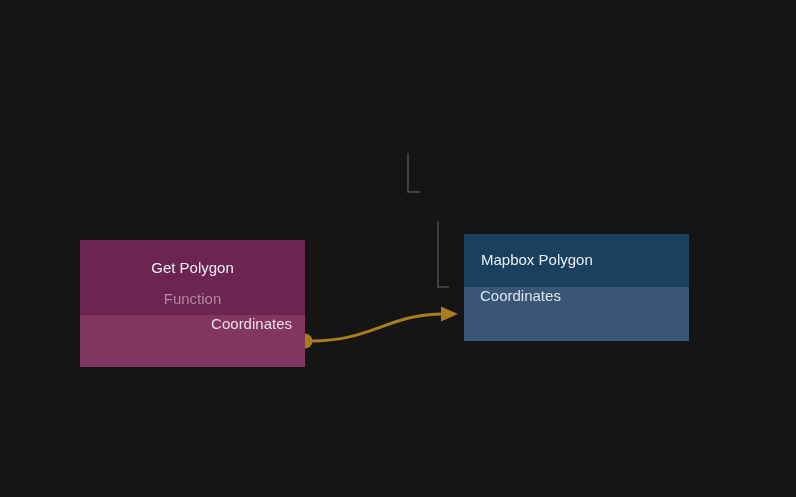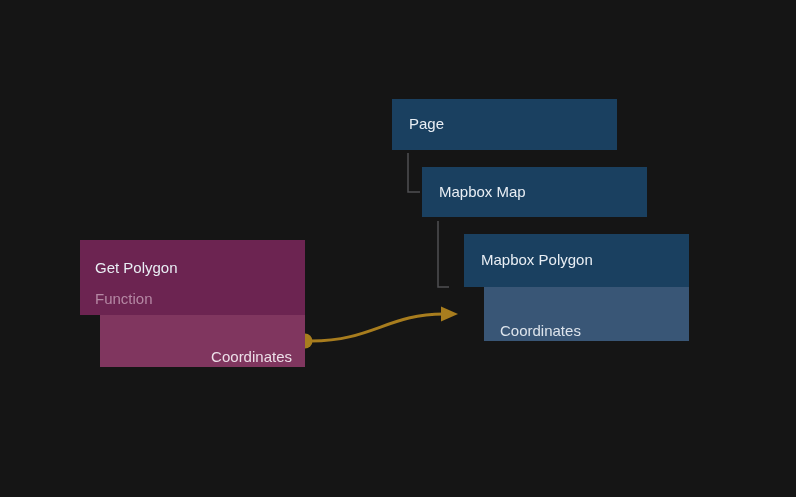--- a/index.html
+++ b/index.html
@@ -34,33 +34,33 @@
   .purple .row { background: var(--node-purple-row, #80365f); color: var(--row-text-purple, #ecdfe8); }
   .hdr {
     display: flex;
     align-items: center;
     padding: 0 17px;
     box-sizing: border-box;
   }
   .hdr.tall {
     display: block;
     padding: 19px 15px 0 15px;
+    text-align: center;
   }
   .subtitle {
     display: block;
     color: var(--subtitle-text, #b588a4);
     font-size: 15px;
     margin-top: 12px;
   }
   .row {
     display: flex;
-    align-items: flex-end;
+    align-items: flex-start;
     padding: 0 16px;
     box-sizing: border-box;
-    margin-left: 20px;
   }
   .row.right {
     justify-content: flex-end;
     padding-right: 13px;
   }
   #node-page           { left: 392px; top: 99px; }
   #node-page .hdr      { height: 51px; }
   #node-mapbox-map     { left: 422px; top: 167px; }
   #node-mapbox-map .hdr{ height: 50px; }
   #node-mapbox-polygon { left: 452px; top: 234px; padding-left: 12px; }
@@ -76,31 +76,21 @@
 <div class="canvas">
 
   <svg class="overlay" viewBox="0 0 796 497" xmlns="http://www.w3.org/2000/svg">
     <path d="M408,153 L408,192 L420,192" fill="none" stroke="var(--tree-line,#4f4f52)" stroke-width="1.5"></path>
     <path d="M438,221 L438,287 L449,287" fill="none" stroke="var(--tree-line,#4f4f52)" stroke-width="1.5"></path>
     <path d="M311,341 C372,341 388,314 444,314" fill="none" stroke="var(--wire,#a87d1e)" stroke-width="3" style="pointer-events:stroke"></path>
     <polygon points="458,314 441,306.5 441,321.5" fill="var(--wire,#a87d1e)"></polygon>
     <circle cx="305" cy="341" r="7.5" fill="var(--wire,#a87d1e)" style="pointer-events:auto"></circle>
   </svg>
 
-  <div class="node blue" id="node-page">
-    <div class="hdr">
-      <span>Page</span>
-    </div>
-  </div>
 
-  <div class="node blue" id="node-mapbox-map">
-    <div class="hdr">
-      <span>Mapbox Map</span>
-    </div>
-  </div>
 
   <div class="node blue" id="node-mapbox-polygon">
     <div class="hdr">
       <span>Mapbox Polygon</span>
     </div>
     <div class="row">
       <span>Coordinates</span>
     </div>
   </div>
 

